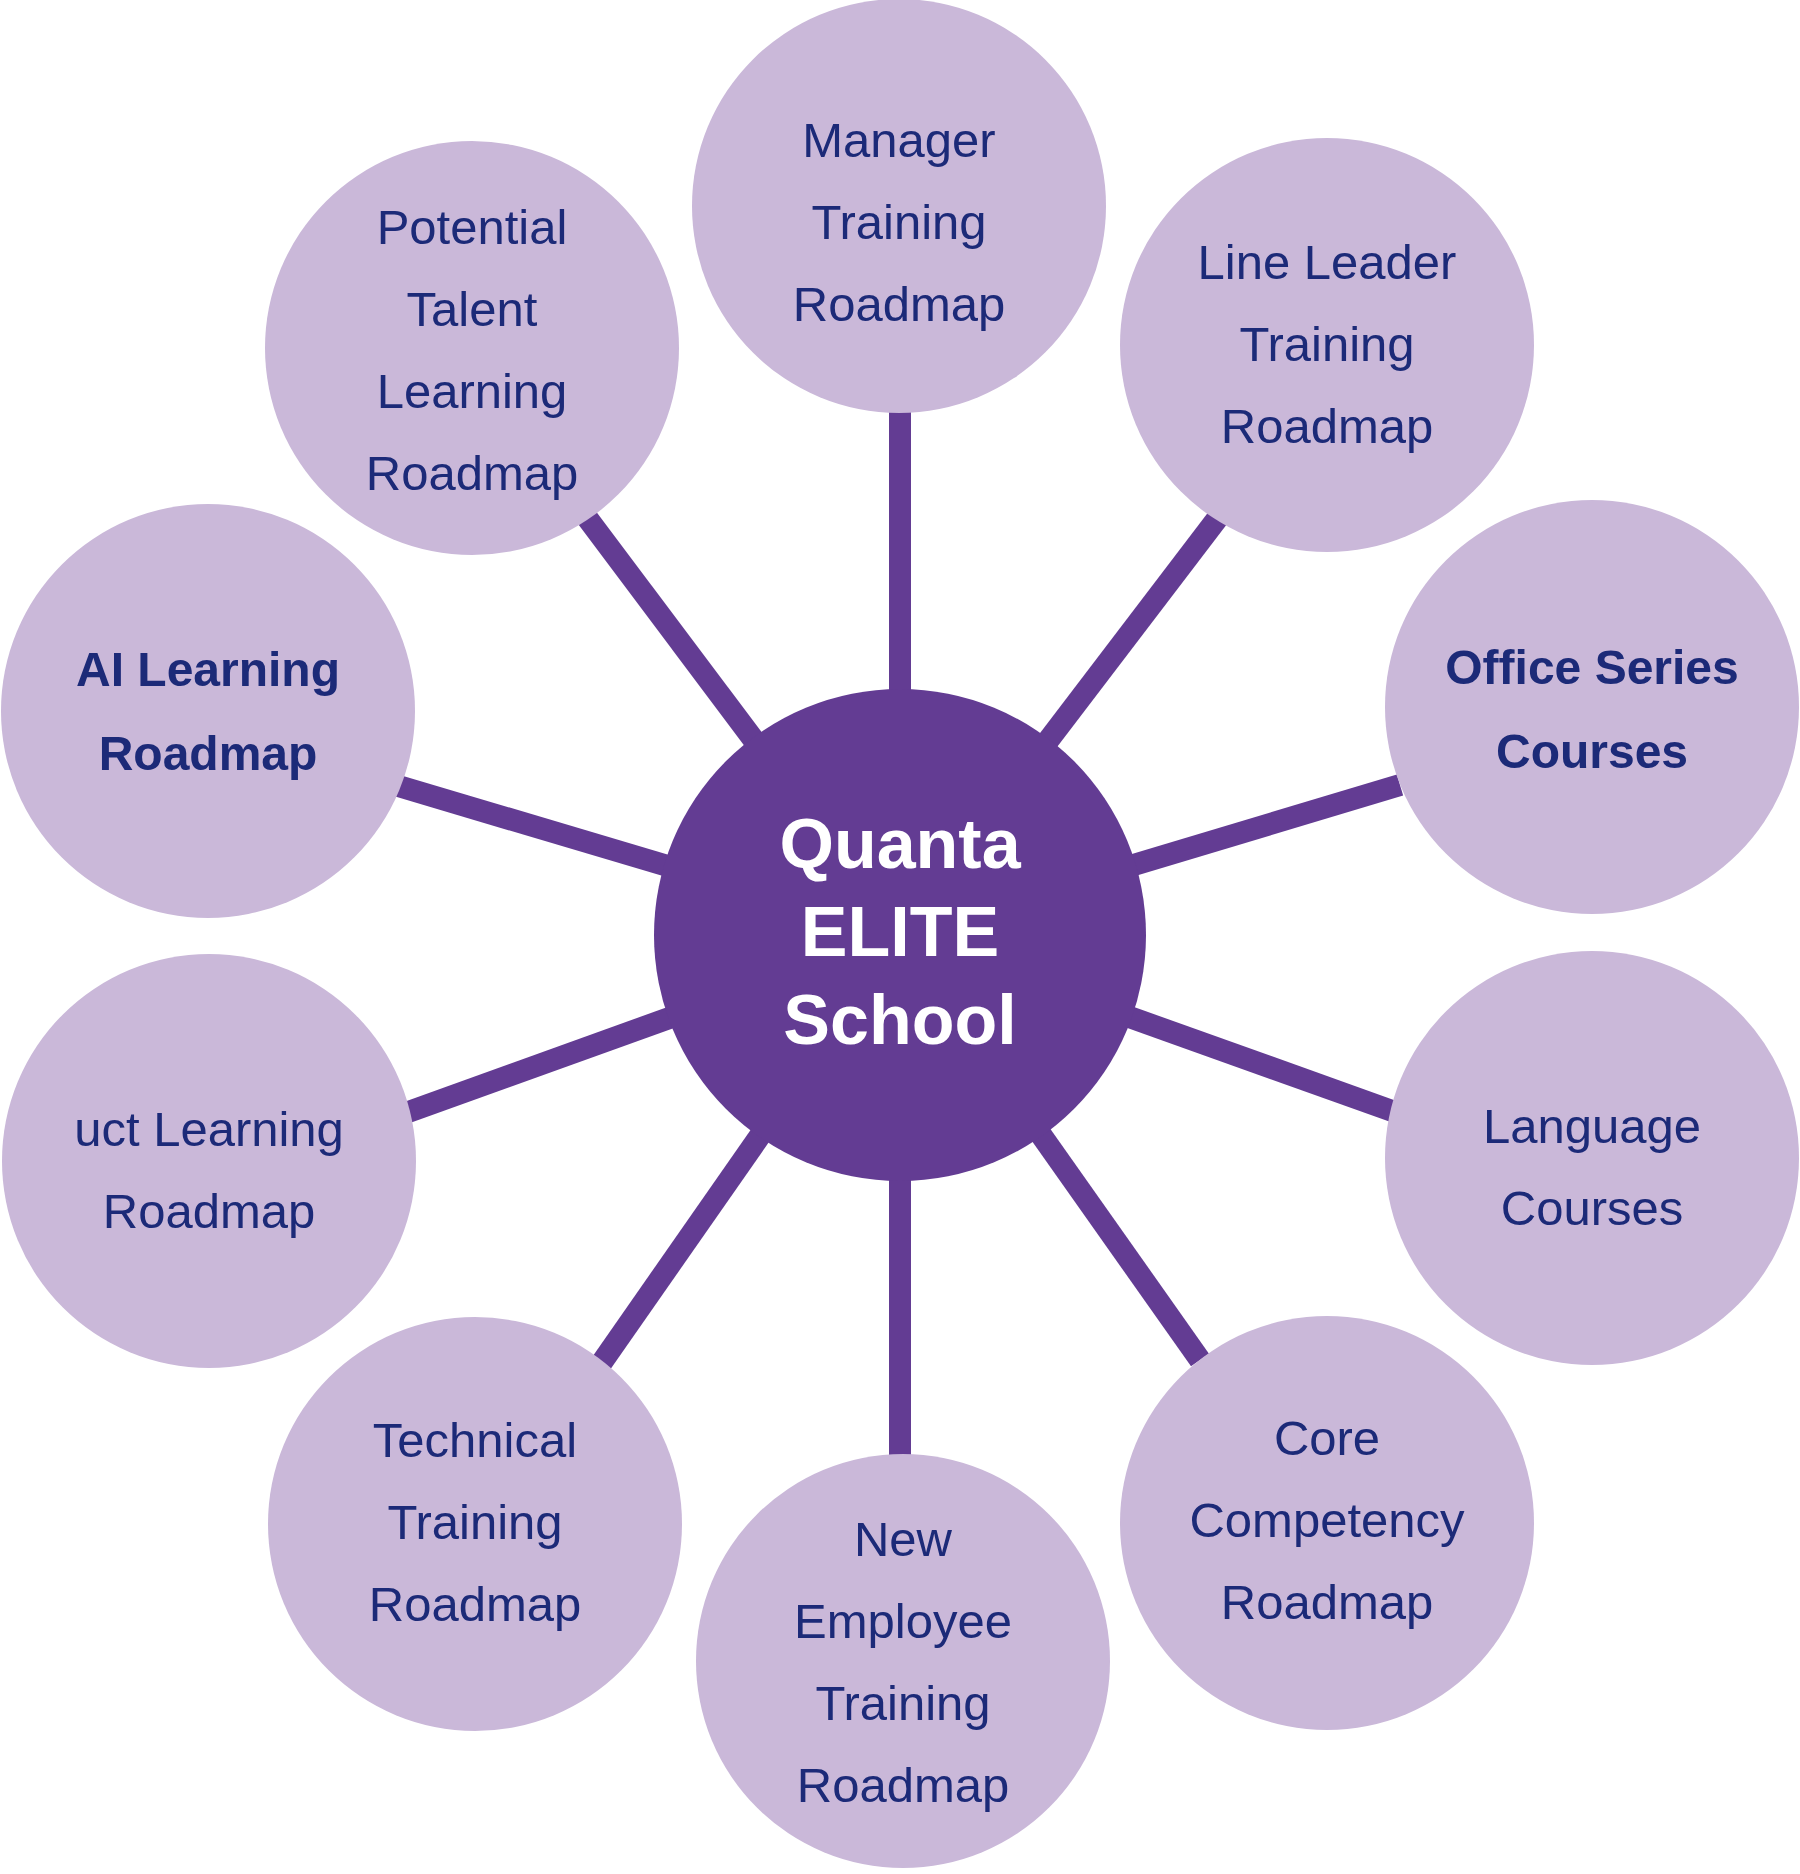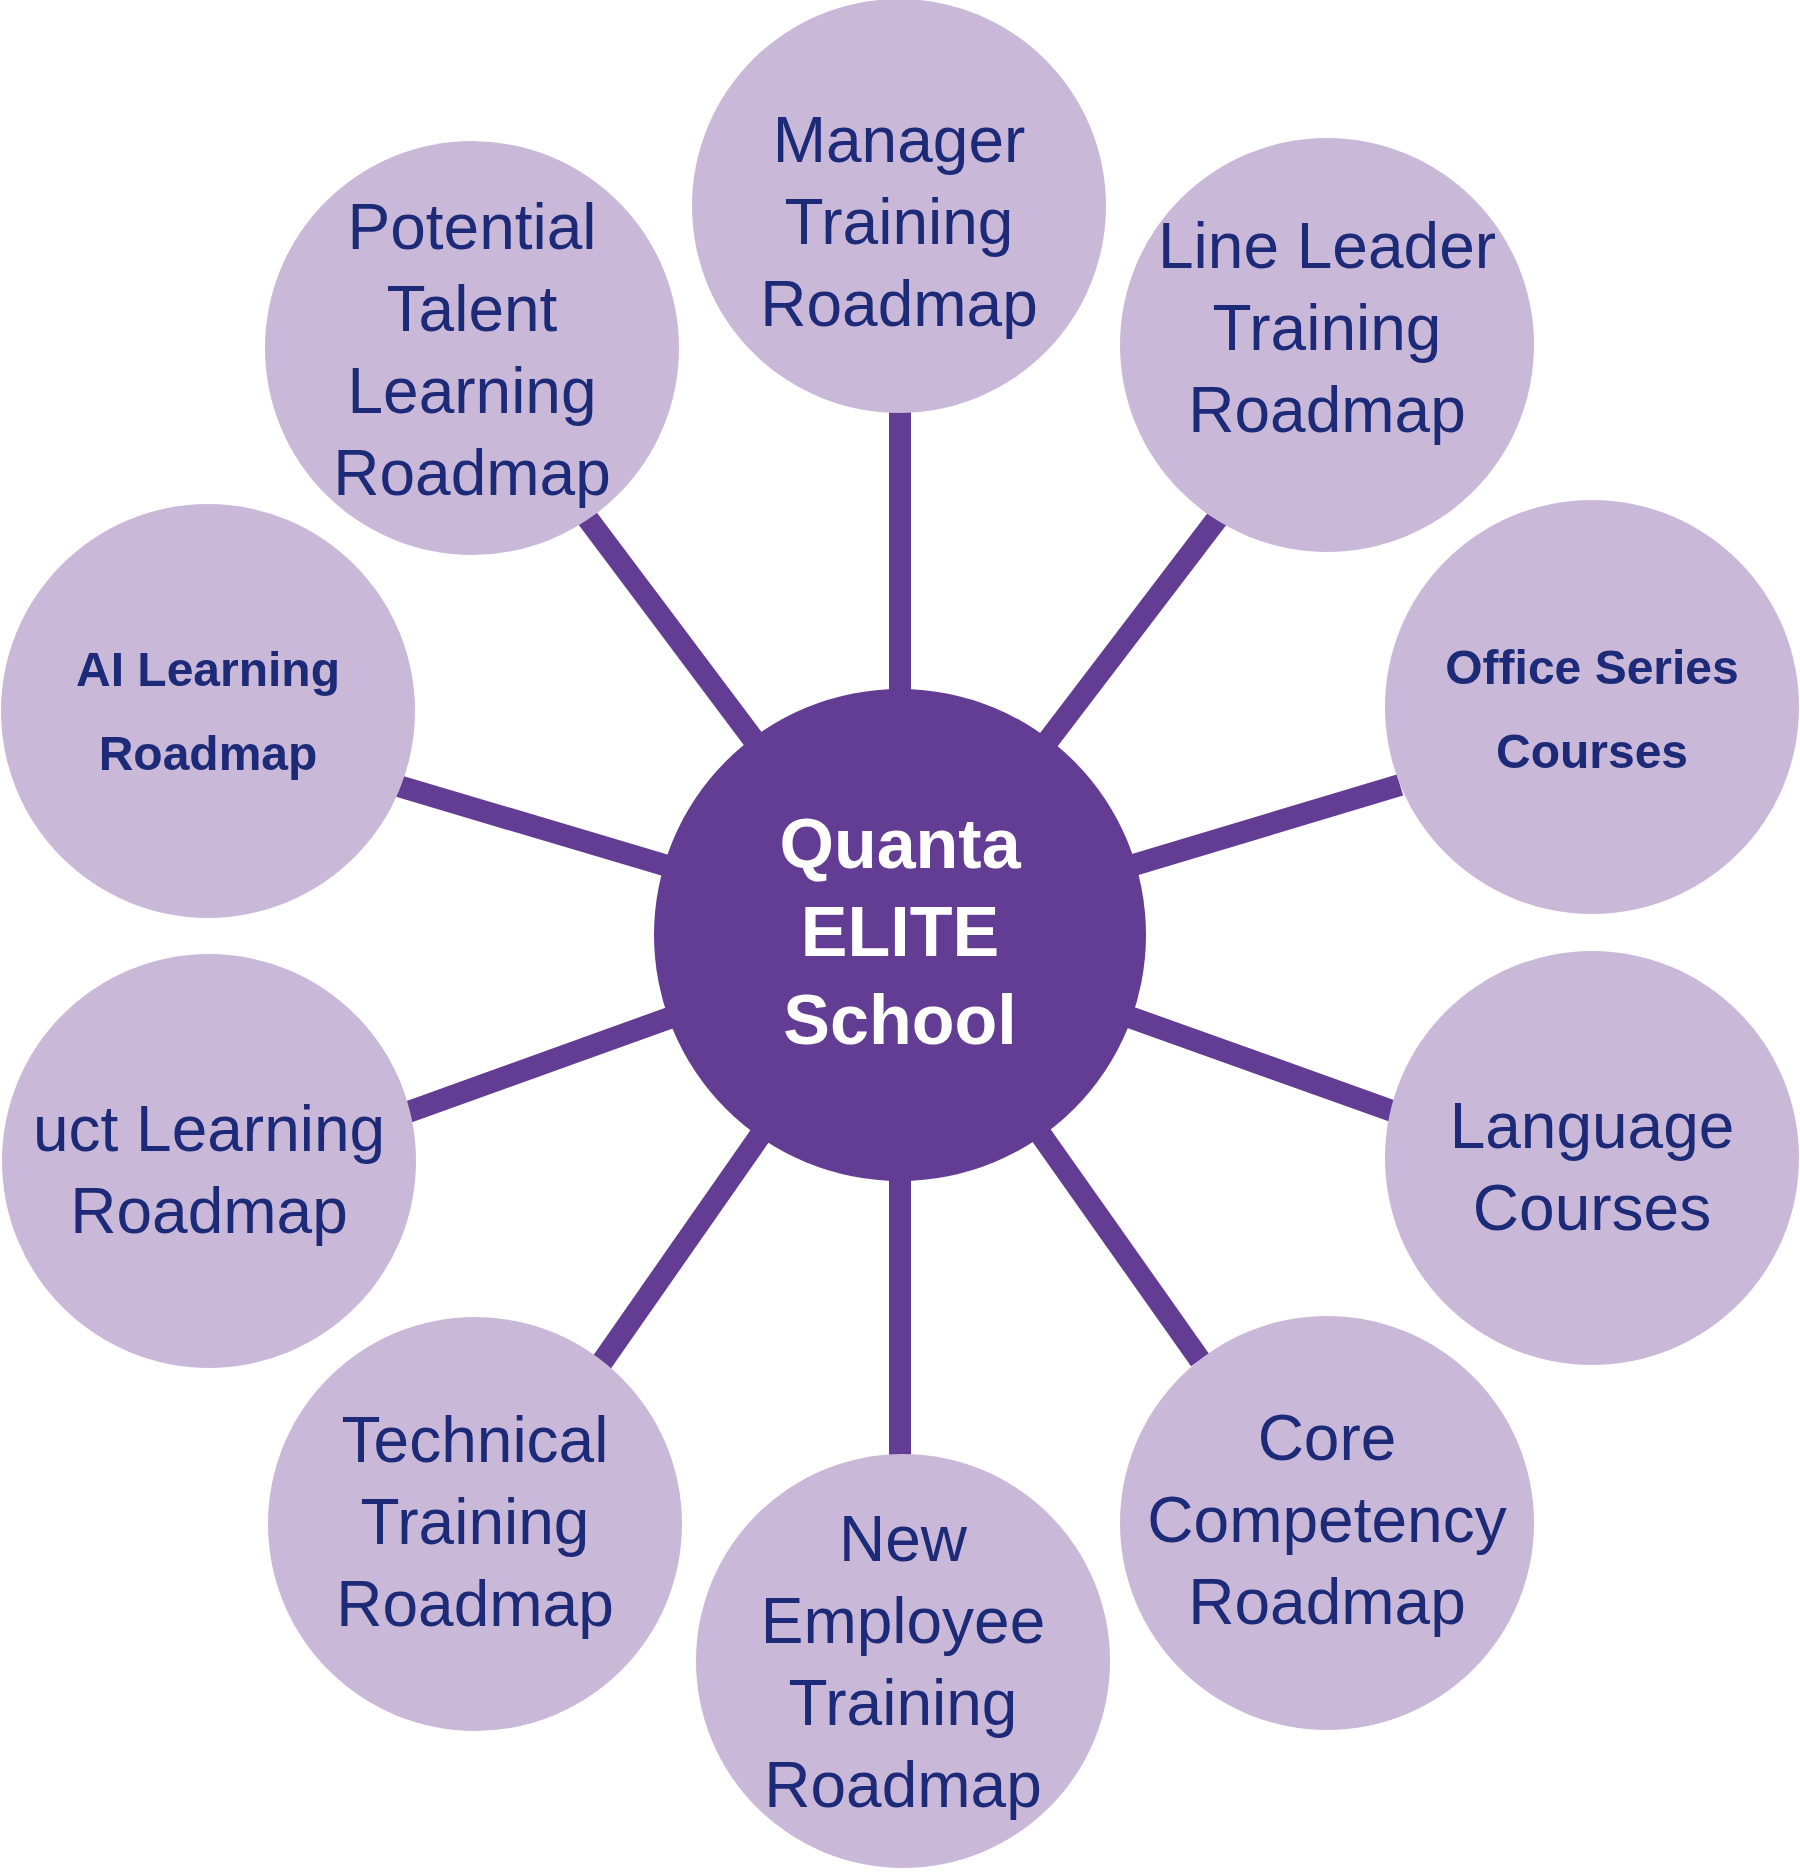--- a/index.html
+++ b/index.html
@@ -5,21 +5,21 @@
   html, body { margin:0; padding:0; background:#ffffff; }
   body { width:1800px; height:1874px; position:relative; overflow:hidden; }
   #diagram { position:absolute; left:0; top:0; width:1800px; height:1874px; }
   .spoke { stroke:#633c93; stroke-width:22; stroke-linecap:butt; }
   .hub-circle { fill:#633c93; }
   .node-circle { fill:#cab8d9; }
   .node-label {
     position:absolute; transform:translate(-50%,-50%);
     display:flex; flex-direction:column; align-items:center; justify-content:center;
     font-family:"Liberation Sans", "DejaVu Sans", sans-serif;
-    color:#1c2a78; font-size:64px; line-height:82px; text-align:center; white-space:nowrap;
+    color:#1c2a78; font-size:49px; line-height:82px; text-align:center; white-space:nowrap;
   }
   .node-label.small { font-size:48px; line-height:84px; font-weight:bold; }
   .hub-label {
     position:absolute; transform:translate(-50%,-50%);
     display:flex; flex-direction:column; align-items:center;
     font-family:"Liberation Sans", "DejaVu Sans", sans-serif;
     color:#ffffff; font-weight:bold; font-size:70px; line-height:88px; text-align:center; white-space:nowrap;
   }
 </style>
 </head>
@@ -64,21 +64,21 @@
     <span>School</span>
   </div>
 
   
   <div class="node-label" style="left:899px; top:222px;">
     <span>Manager</span>
     <span>Training</span>
     <span>Roadmap</span>
   </div>
 
-  <div class="node-label" style="left:1327px; top:328px;">
+  <div class="node-label" style="left:1327px; top:344px;">
     <span>Line Leader</span>
     <span>Training</span>
     <span>Roadmap</span>
   </div>
 
   <div class="node-label small" style="left:1592px; top:710px;">
     <span>Office Series</span>
     <span>Courses</span>
   </div>
 

